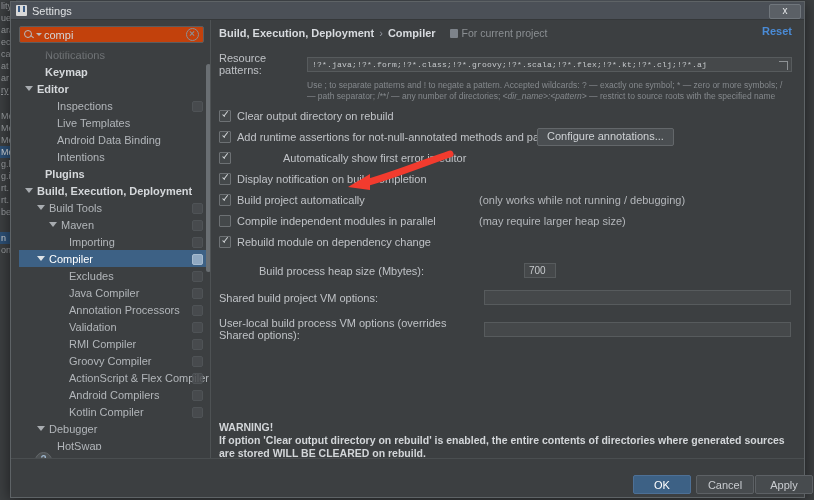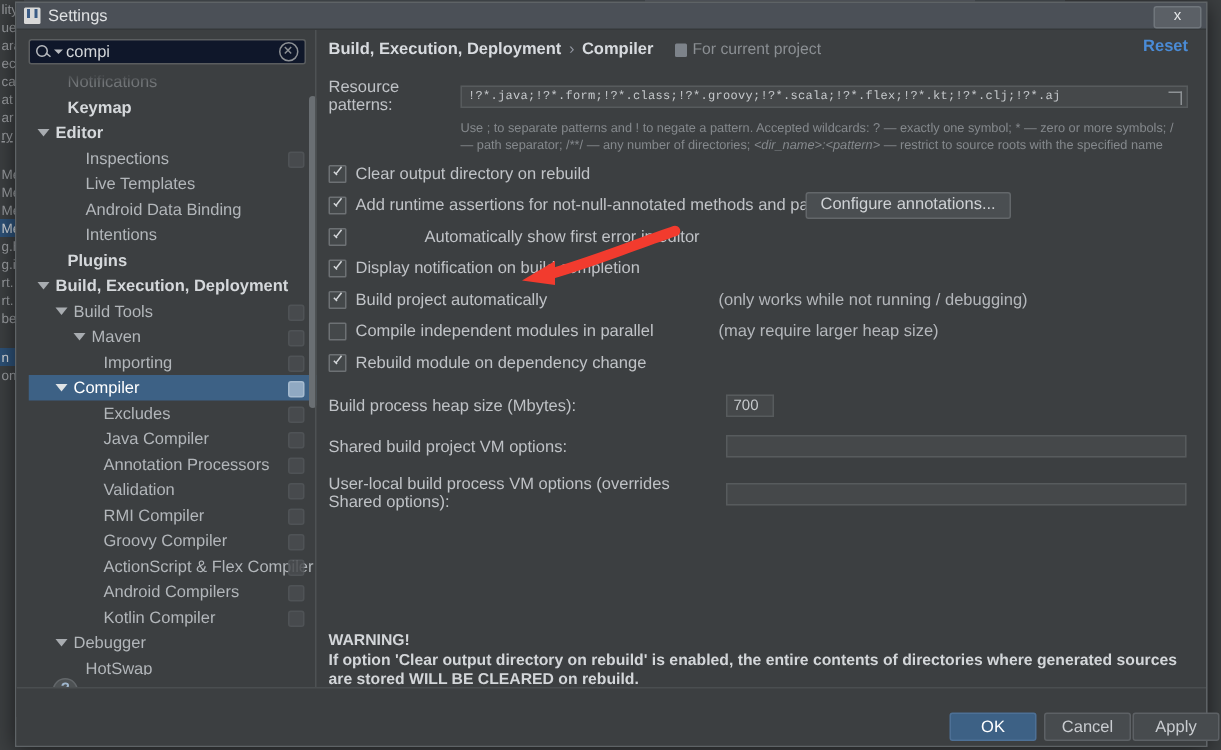--- a/index.html
+++ b/index.html
@@ -81,21 +81,21 @@
   #body{display:flex;height:458px;}
 
   
   #sidebar{
     width:200px;flex:none;position:relative;
     background:#3c3f41;
     padding:6px 0 0 8px;box-sizing:border-box;
   }
   #searchWrap{
     position:relative;width:185px;height:17px;
-    background:#0f172a;border:1px solid #5a5d5f;border-radius:2px;
+    background:#c2410c;border:1px solid #5a5d5f;border-radius:2px;
     display:flex;align-items:center;box-sizing:border-box;
   }
   #searchWrap .mag{
     width:13px;height:13px;margin-left:3px;flex:none;position:relative;
   }
   #searchWrap .mag:before{
     content:"";position:absolute;left:1px;top:2px;width:6px;height:6px;
     border:1.4px solid #b9bcc0;border-radius:50%;
   }
   #searchWrap .mag:after{
@@ -486,21 +486,21 @@
             <span class="cblabel">Compile independent modules in parallel</span>
             <span class="cbnote">(may require larger heap size)</span>
           </div>
           <div class="cbrow" style="position: relative;">
             <span class="cb checked"></span>
             <span class="cblabel">Rebuild module on dependency change</span>
           </div>
         </div>
 
       <div class="frow" style="margin-top:14px;">
-        <span class="flabel" style="width:265px;">Build process heap size (Mbytes):</span>
+        <span class="flabel" style="width:265px;margin-left:40px;">Build process heap size (Mbytes):</span>
         <span class="finput" style="width:32px;">700</span>
       </div>
 
       <div class="frow">
         <span class="flabel" style="width:265px;">Shared build project VM options:</span>
         <span class="finput" style="width:307px;"></span>
       </div>
 
       <div class="frow">
         <span class="flabel" style="width:265px;">User-local build process VM options (overrides Shared options):</span>

